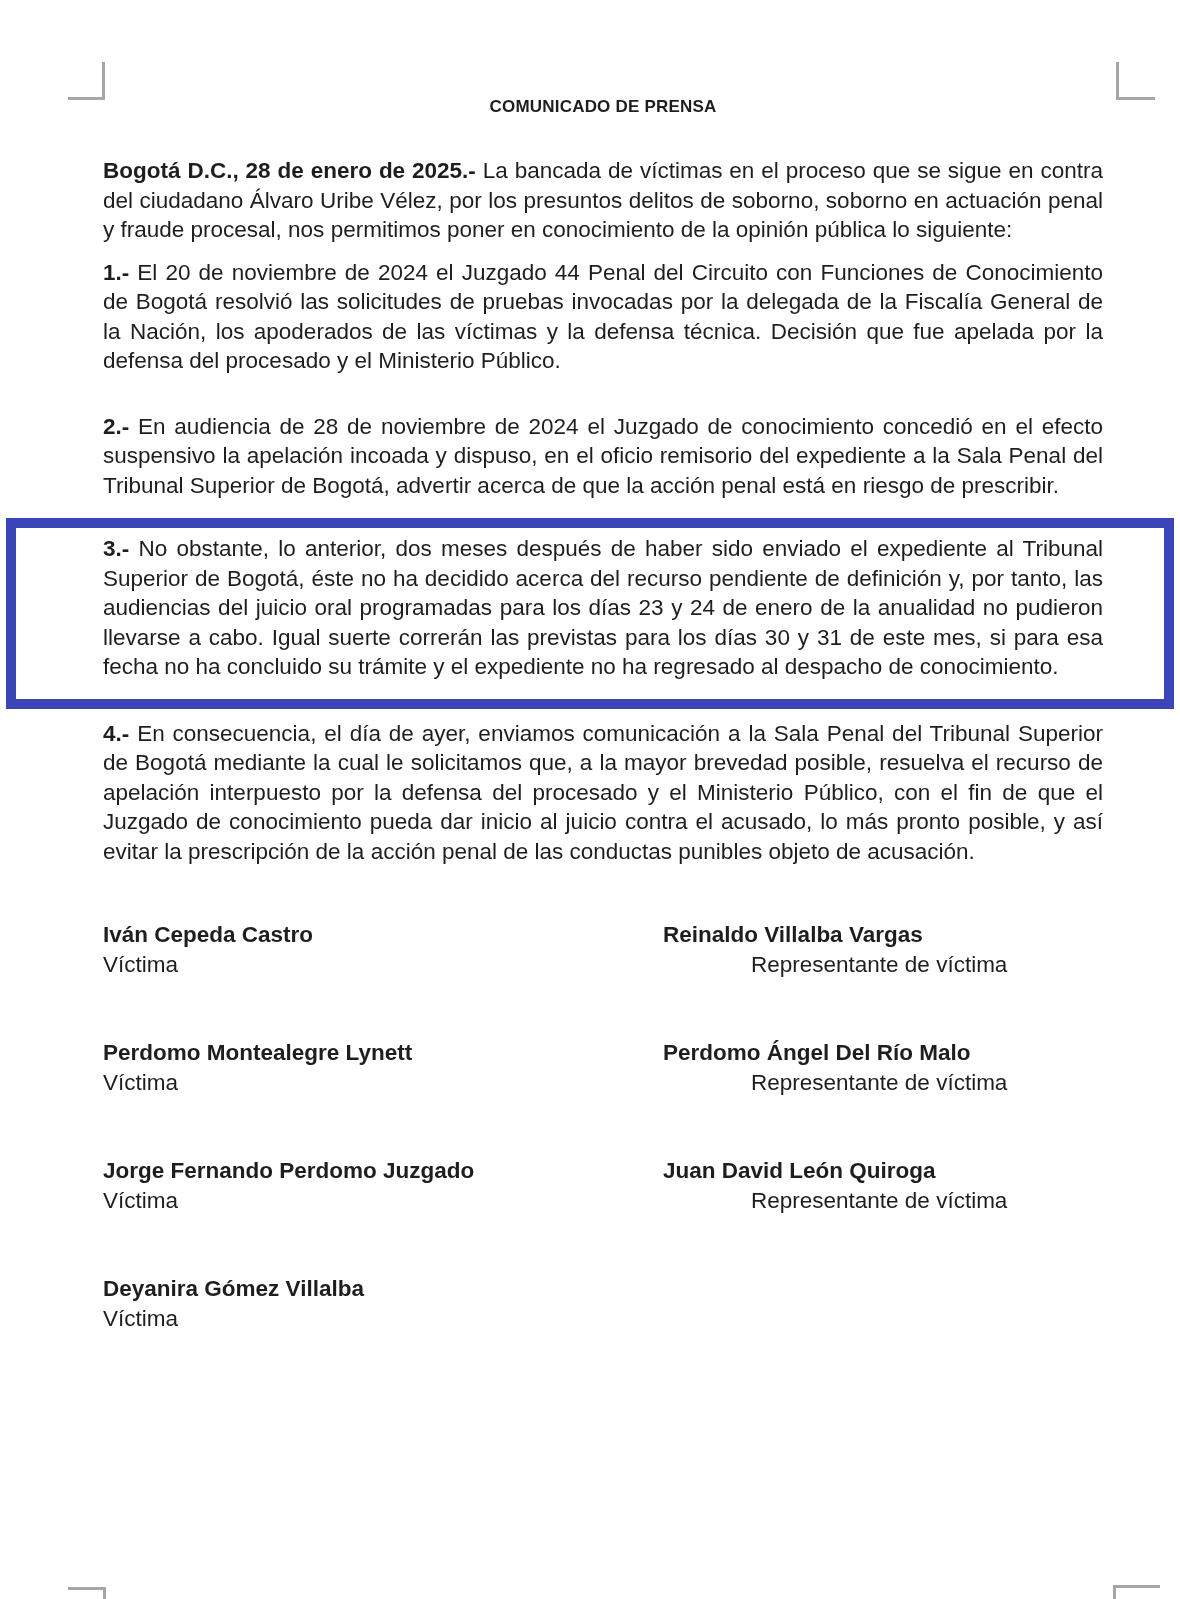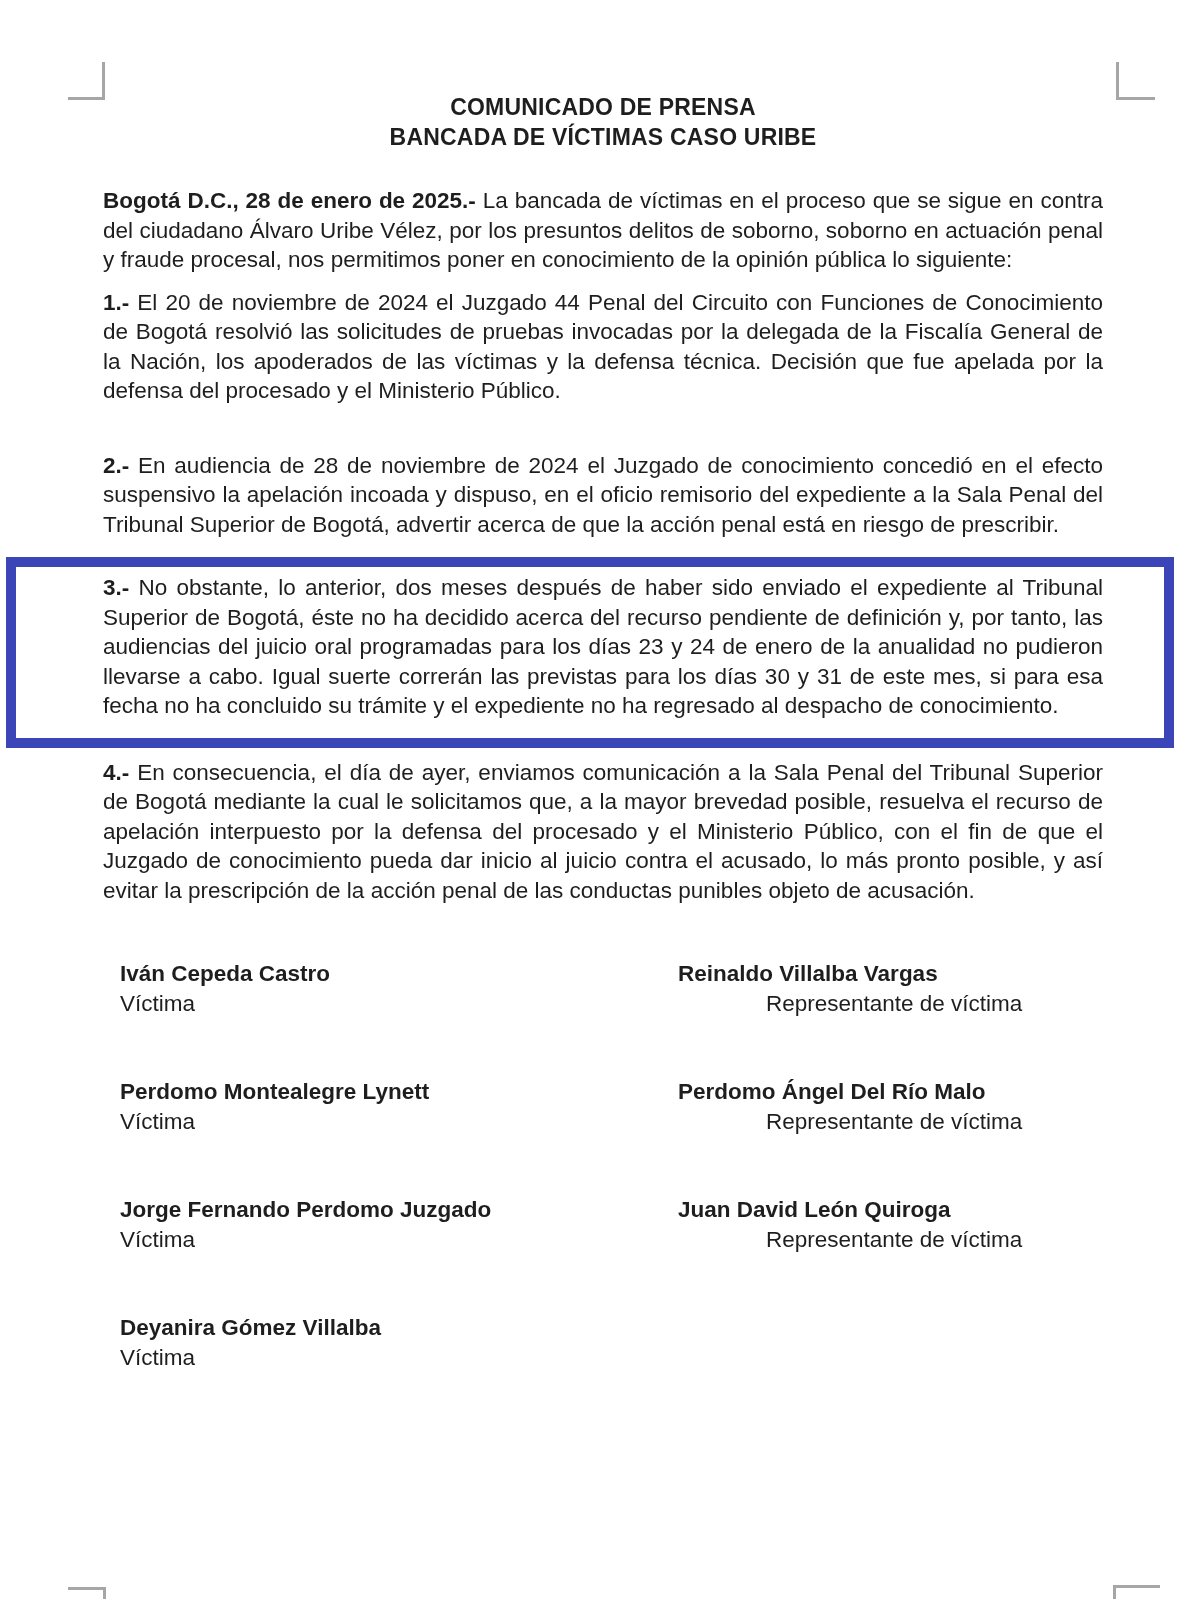--- a/index.html
+++ b/index.html
@@ -24,71 +24,70 @@
     position: absolute;
     left: 103px;
     top: 0;
     width: 1000px;
     padding-top: 92px;
   }
 
   .doc-title {
     text-align: center;
     font-weight: bold;
-    font-size: 23px;
+    font-size: 17px;
     line-height: 30px;
     letter-spacing: 0.2px;
   }
 
   .para {
     margin: 0;
     text-align: justify;
     font-size: 22.5px;
     line-height: 29.5px;
   }
   .para .lead { font-weight: bold; }
 
   .para-intro { margin-top: 34px; }
   .para-1     { margin-top: 13px; }
-  .para-2     { margin-top: 45px; }
+  .para-2     { margin-top: 36px; }
   .para-4     { margin-top: 10px; }
 
   .highlight-box {
     margin-top: 18px;
     margin-left: -97px;   
     margin-right: -71px;  
     border: 10px solid #737373;
     padding: 6px 61px 17px 87px;
   }
   .highlight-box .para { margin: 0; }
 
   .signatures { margin-top: 54px; }
   .sig-row {
     display: flex;
     margin-bottom: 58px;
   }
-  .sig-col { font-size: 22.5px; line-height: 30px; margin-left: 17px; }
+  .sig-col { font-size: 22.5px; line-height: 30px; }
   .sig-left  { width: 560px; }
   .sig-right { width: 440px; }
   .sig-name { font-weight: bold; }
   .sig-right .sig-role { padding-left: 88px; }
 </style>
 </head>
 <body style="color: rgb(30, 30, 30);">
 
 <div class="crop-mark crop-tl" style="border-color: rgb(166, 166, 166);"></div>
 <div class="crop-mark crop-tr" style="border-color: rgb(166, 166, 166);"></div>
 <div class="crop-mark crop-bl" style="border-color: rgb(166, 166, 166);"></div>
 <div class="crop-mark crop-br" style="border-color: rgb(166, 166, 166);"></div>
 
 <div class="content">
 
   <div class="doc-title">
     <div>COMUNICADO DE PRENSA</div>
-    <div>BANCADA DE VÍCTIMAS CASO URIBE</div>
   </div>
 
   <p class="para para-intro"><b class="lead">Bogotá D.C., 28 de enero de 2025.-</b><span> La bancada de víctimas en el proceso que se sigue en contra del ciudadano Álvaro Uribe Vélez, por los presuntos delitos de soborno, soborno en actuación penal y fraude procesal, nos permitimos poner en conocimiento de la opinión pública lo siguiente:</span></p>
 
   <p class="para para-1"><b class="lead">1.-</b><span> El 20 de noviembre de 2024 el Juzgado 44 Penal del Circuito con Funciones de Conocimiento de Bogotá resolvió las solicitudes de pruebas invocadas por la delegada de la Fiscalía General de la Nación, los apoderados de las víctimas y la defensa técnica. Decisión que fue apelada por la defensa del procesado y el Ministerio Público.</span></p>
 
   <p class="para para-2"><b class="lead">2.-</b><span> En audiencia de 28 de noviembre de 2024 el Juzgado de conocimiento concedió en el efecto suspensivo la apelación incoada y dispuso, en el oficio remisorio del expediente a la Sala Penal del Tribunal Superior de Bogotá, advertir acerca de que la acción penal está en riesgo de prescribir.</span></p>
 
   <div class="highlight-box" style="border-color: rgb(60, 69, 183);">
     <p class="para"><b class="lead">3.-</b><span> No obstante, lo anterior, dos meses después de haber sido enviado el expediente al Tribunal Superior de Bogotá, éste no ha decidido acerca del recurso pendiente de definición y, por tanto, las audiencias del juicio oral programadas para los días 23 y 24 de enero de la anualidad no pudieron llevarse a cabo. Igual suerte correrán las previstas para los días 30 y 31 de este mes, si para esa fecha no ha concluido su trámite y el expediente no ha regresado al despacho de conocimiento.</span></p>

